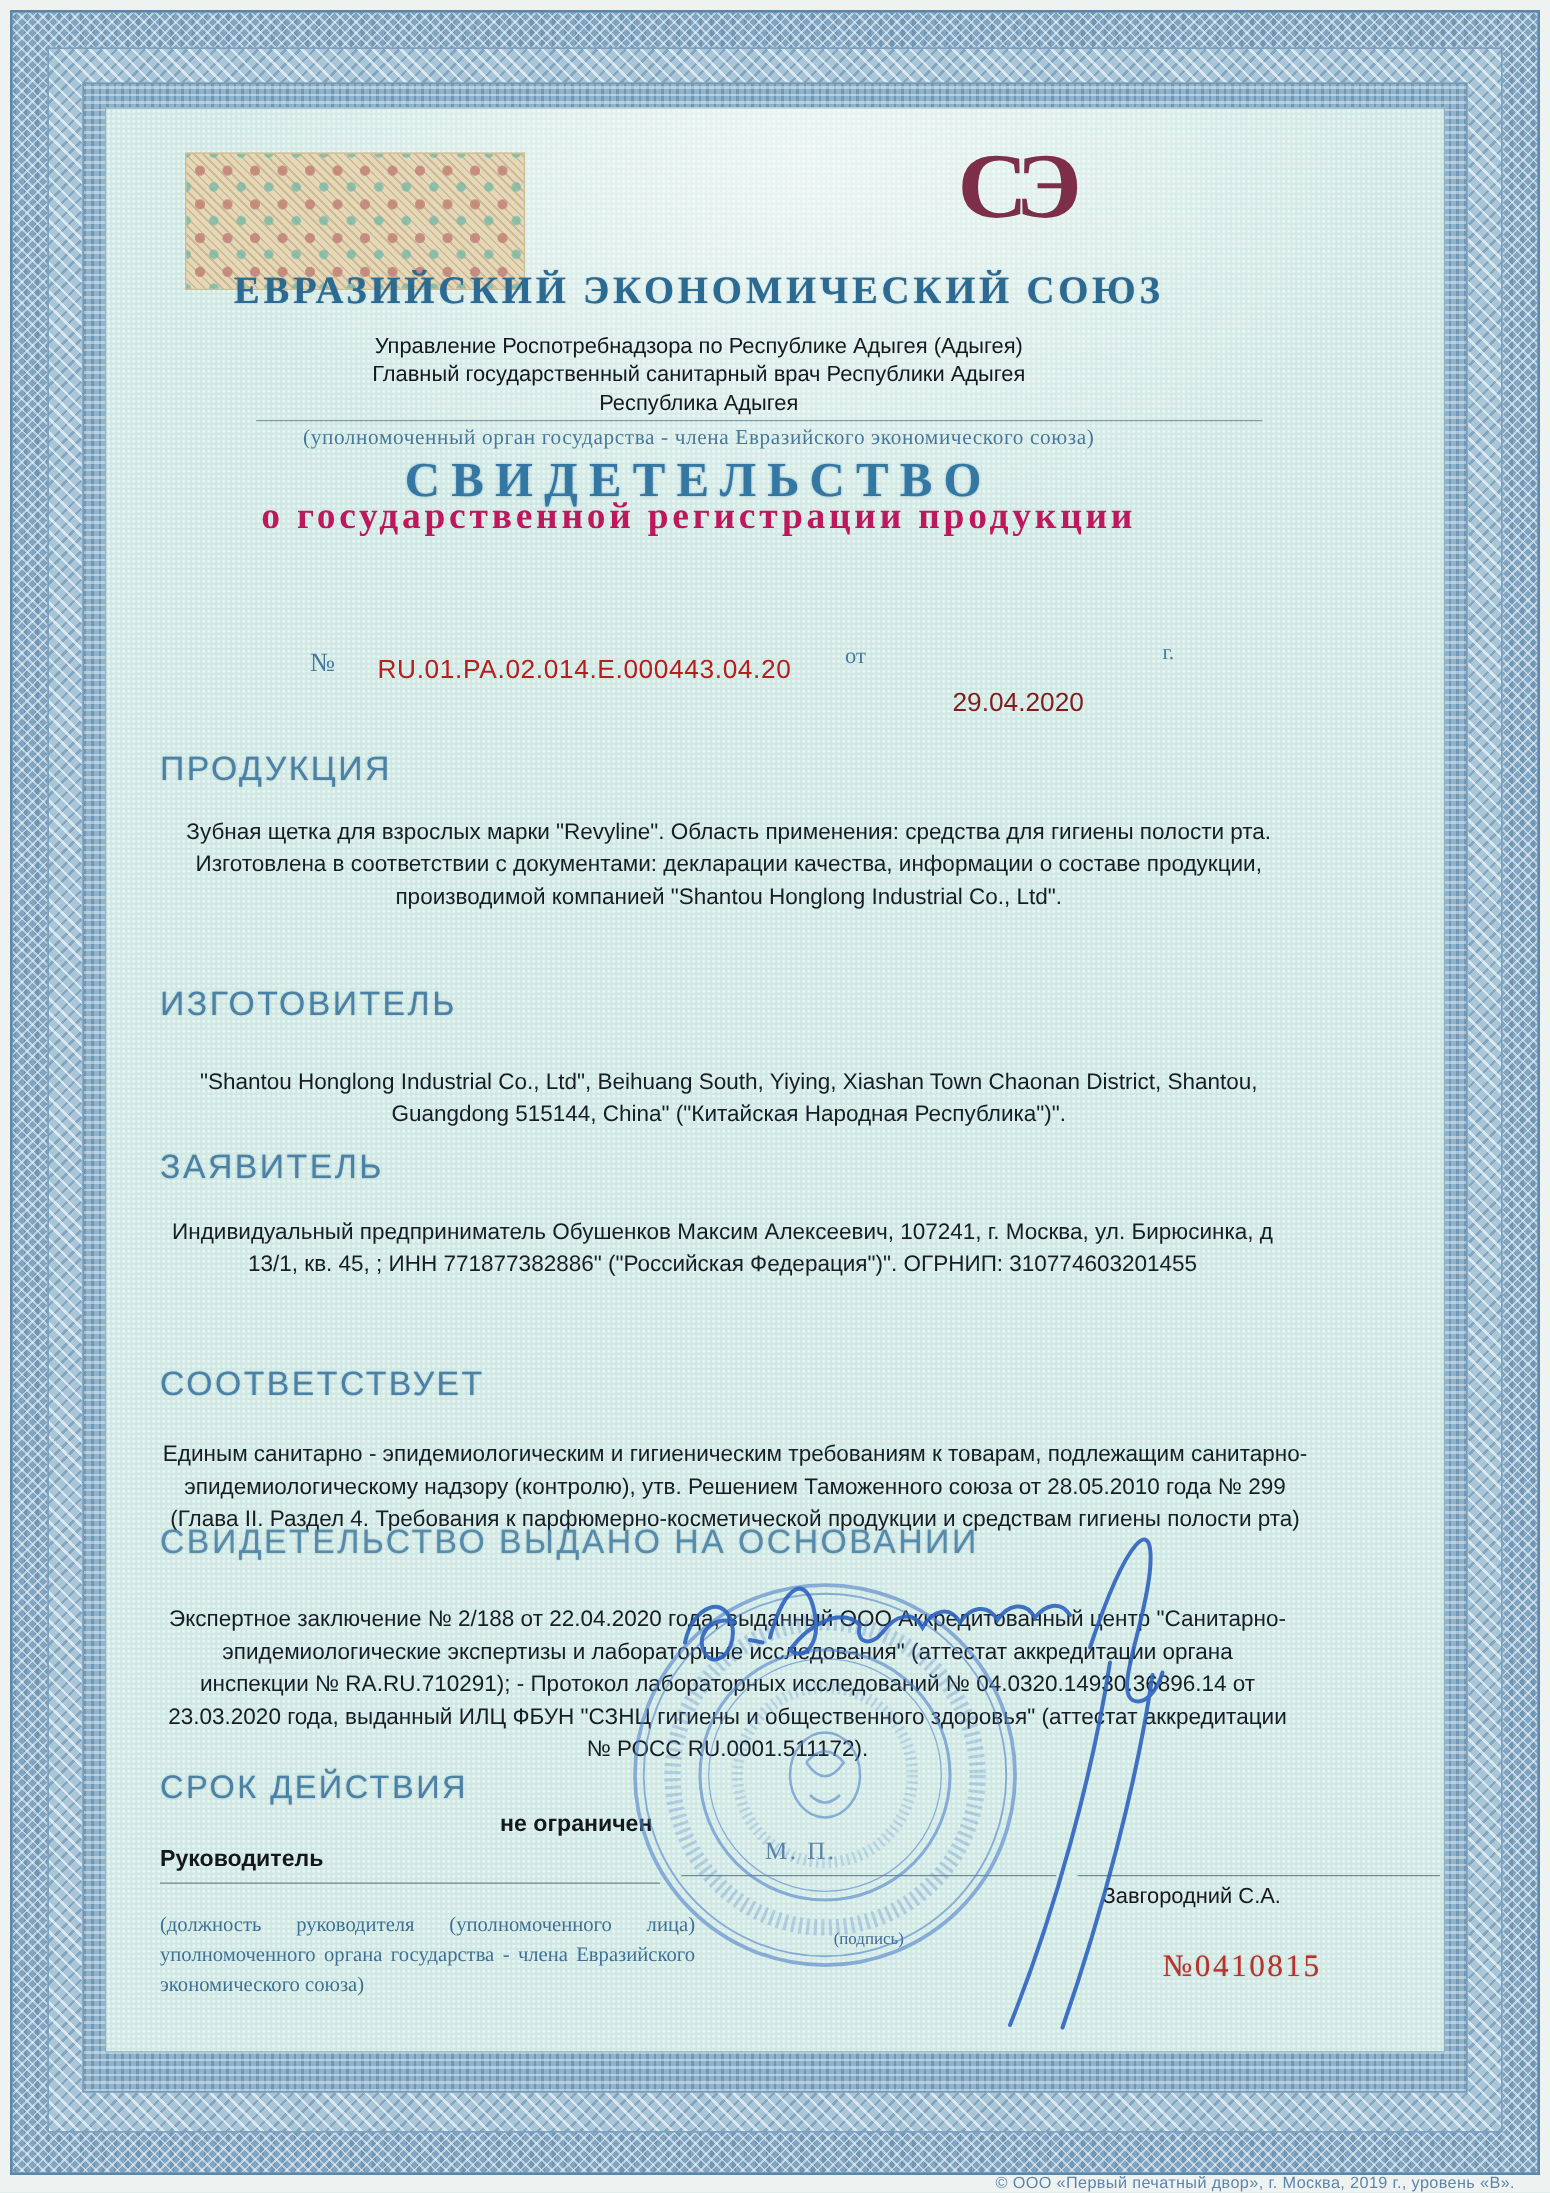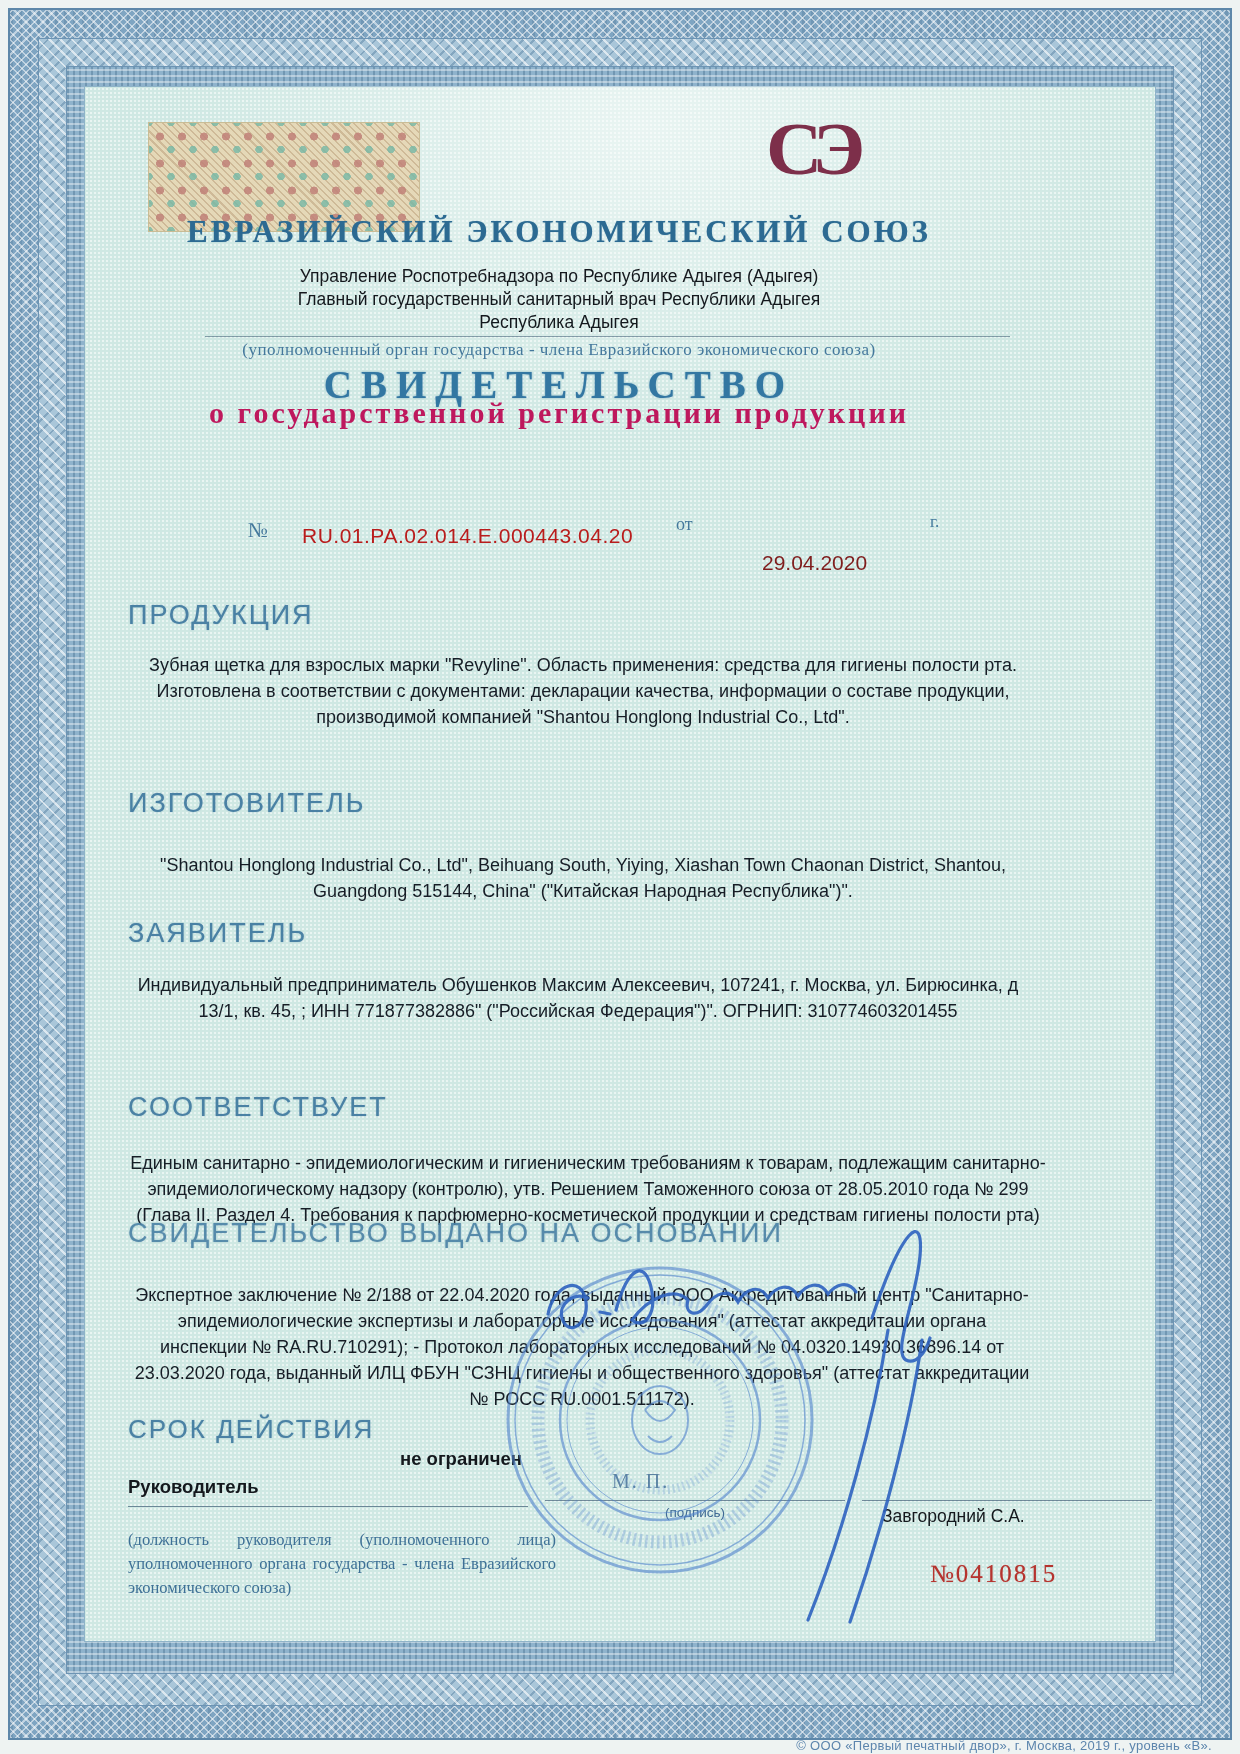--- a/index.html
+++ b/index.html
@@ -64,21 +64,21 @@
   .h-complies{left:128px;top:1092px;}   .t-complies{left:128px;top:1150px;width:920px;}
   .h-basis{left:128px;top:1218px;color:rgba(74,129,164,.85);}
   .t-basis{left:132px;top:1282px;width:900px;}
   .h-validity{left:128px;top:1414px;font-size:26px;}
 
   .validity-value{position:absolute;left:400px;top:1448px;font-size:18.5px;font-weight:bold;color:#14181d;}
   .role-label{position:absolute;left:128px;top:1476px;font-size:18.5px;font-weight:bold;color:#14181d;}
   .sig-rule-a{position:absolute;left:128px;top:1506px;width:400px;height:1px;background:rgba(40,70,100,.6);}
   .mp-label{position:absolute;left:612px;top:1470px;font-family:"Liberation Serif",serif;font-size:20px;color:#3f6a94;opacity:.8;letter-spacing:2px;}
   .sig-rule-b{position:absolute;left:545px;top:1500px;width:300px;height:1px;background:rgba(40,70,100,.6);}
-  .sig-caption{position:absolute;left:615px;top:1505px;width:160px;text-align:center;font-family:Liberation Sans, sans-serif;font-size:13.5px;color:#3f6a94;}
+  .sig-caption{position:absolute;left:615px;top:1543px;width:160px;text-align:center;font-family:Liberation Serif, serif;font-size:13.5px;color:#3f6a94;}
   .sig-rule-c{position:absolute;left:862px;top:1500px;width:290px;height:1px;background:rgba(40,70,100,.6);}
   .signer-name{position:absolute;left:882px;top:1506px;font-size:17.5px;color:#14181d;}
   .role-caption{position:absolute;left:128px;top:1528px;width:428px;font-family:"Liberation Serif",serif;
     font-size:16.5px;line-height:24px;color:#3e7096;text-align:justify;}
   .serial{position:absolute;left:930px;top:1560px;font-family:"Liberation Serif",serif;font-size:25px;
     letter-spacing:2px;color:#b5332e;text-shadow:0 0 1px rgba(181,51,46,.5);}
   .footer-note{position:absolute;right:28px;bottom:1px;font-size:13px;color:#5c85ad;letter-spacing:.3px;}
 
   .stamp{position:absolute;left:495px;top:1250px;width:330px;height:340px;opacity:.6;filter:blur(.4px);}
   .signature{position:absolute;left:520px;top:1218px;width:560px;height:420px;}

